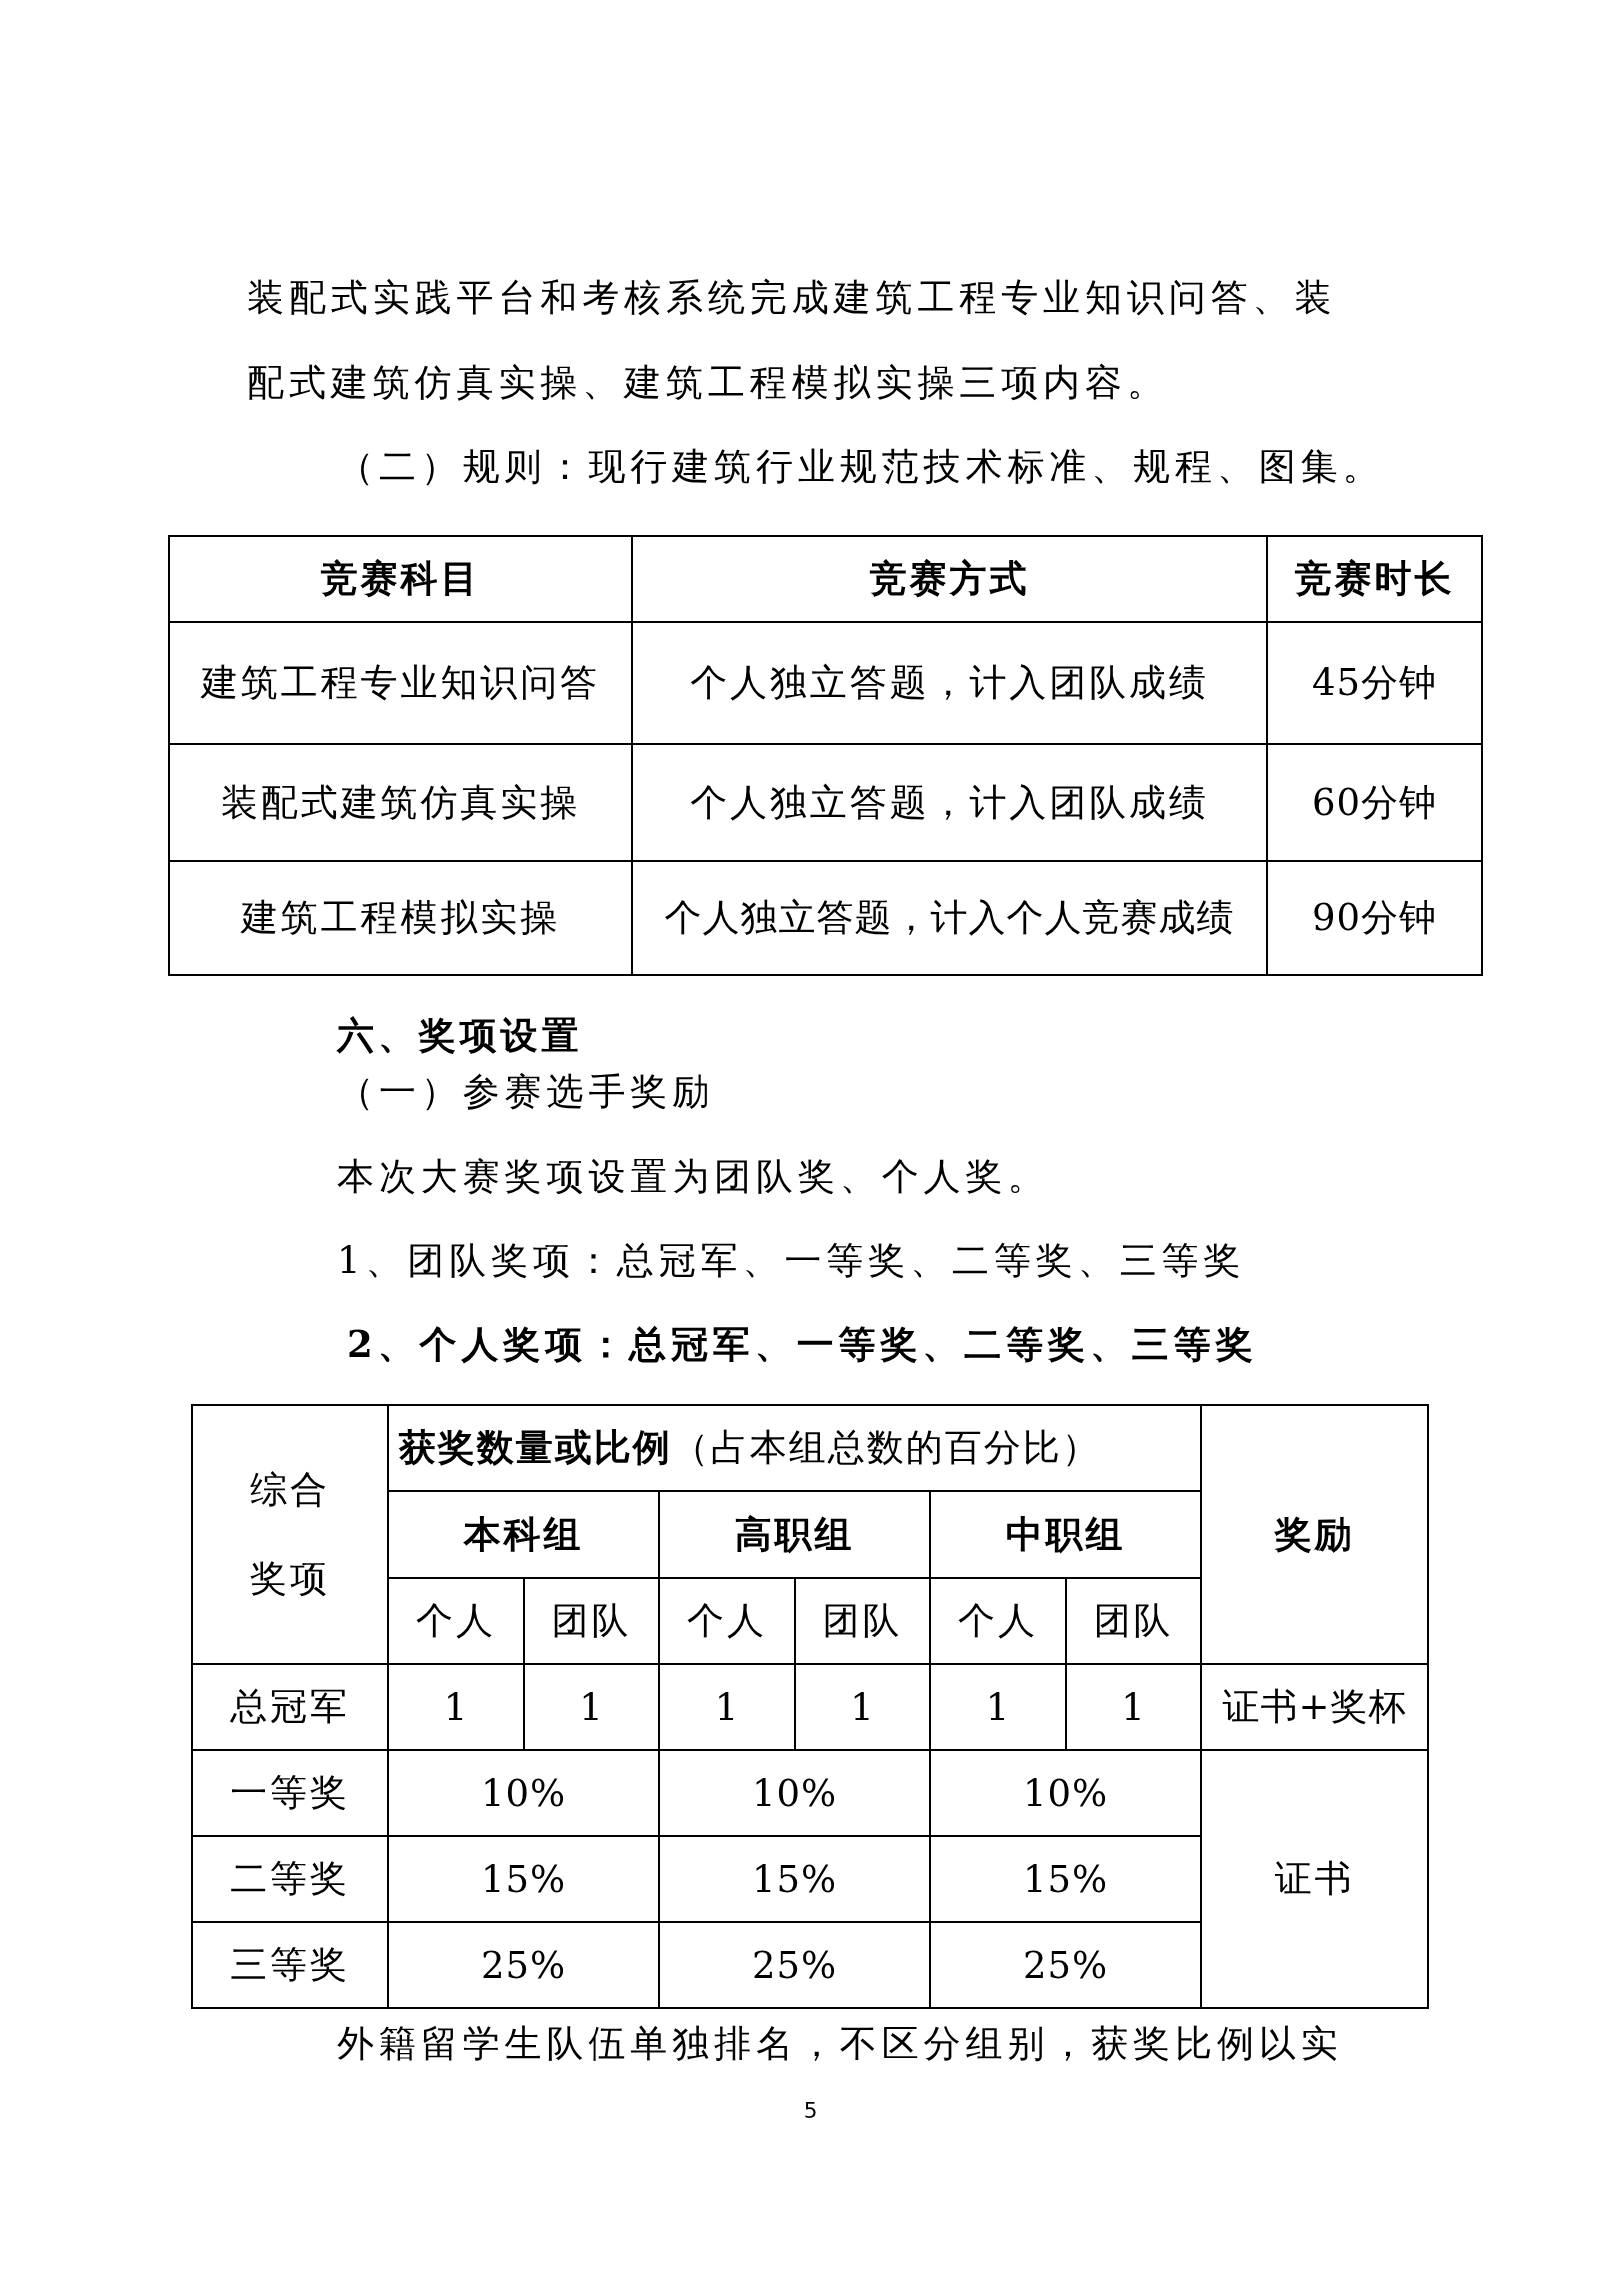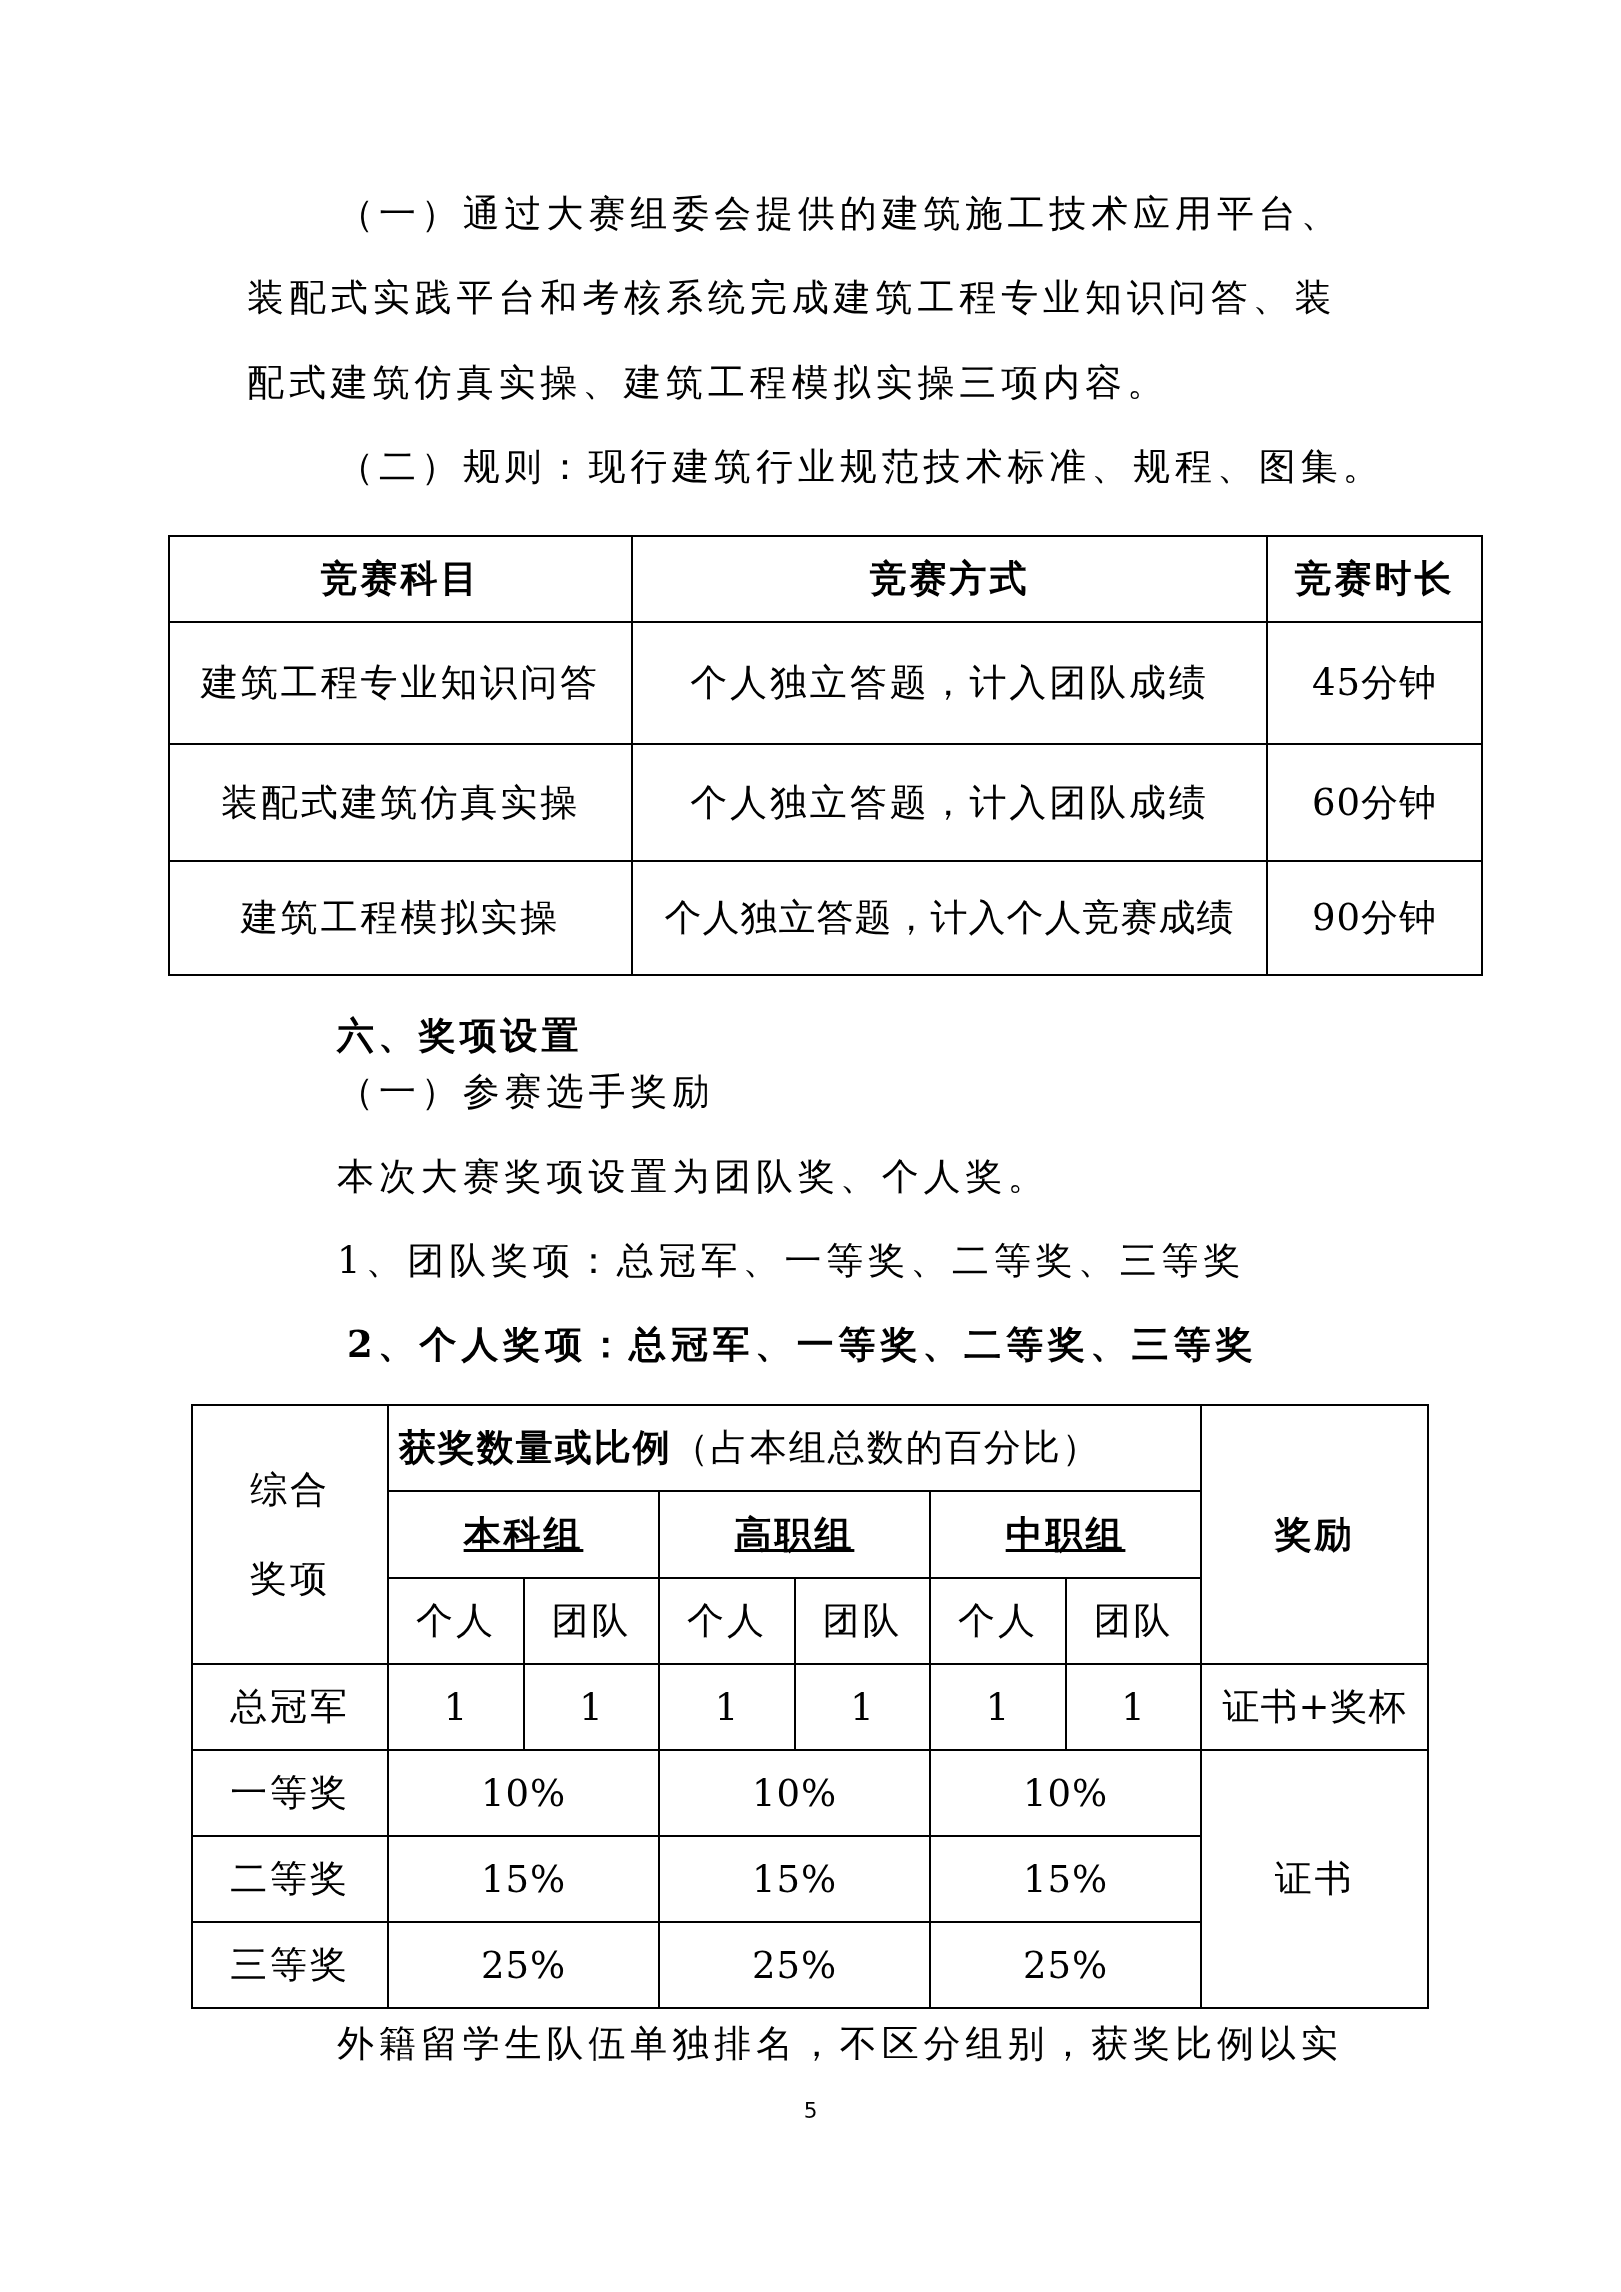--- a/index.html
+++ b/index.html
@@ -65,21 +65,20 @@
       text-align: center;
       font-family: "DejaVu Sans", "Liberation Sans", sans-serif;
       font-size: 21.6px;
     }
   </style>
 </head>
 <body>
 
 <div class="page">
 
-  <div class="para" style="left:337px; top:191px;">（一）通过大赛组委会提供的建筑施工技术应用平台、</div>
   <div class="para" style="left:247px; top:275px;">装配式实践平台和考核系统完成建筑工程专业知识问答、装</div>
   <div class="para" style="left:247px; top:360px;">配式建筑仿真实操、建筑工程模拟实操三项内容。</div>
   <div class="para" style="left:337px; top:444px;">（二）规则：现行建筑行业规范技术标准、规程、图集。</div>
 
   <table class="t1" style="left:168px; top:535px; width:1312px;">
     <colgroup>
       <col style="width:463px">
       <col style="width:635px">
       <col style="width:215px">
     </colgroup>
@@ -128,21 +127,21 @@
         <tr style="height:86px;">
       <td rowspan="3">
         <div>综合</div>
         <div style="margin-top:39px;">奖项</div>
       </td>
       <td colspan="6" style="text-align:left; padding-left:9.8px; letter-spacing:2px;">
         <span class="bold" style="font-weight:bold; font-family:'DejaVu Sans','Liberation Sans',sans-serif;">获奖数量或比例</span><span>（占本组总数的百分比）</span>
       </td>
       <td rowspan="3" class="bold">奖励</td>
     </tr>
-    <tr style="height:87px;text-decoration:underline;">
+    <tr style="height:87px;">
       <td colspan="2" class="bold">本科组</td>
       <td colspan="2" class="bold">高职组</td>
       <td colspan="2" class="bold">中职组</td>
     </tr>
     <tr style="height:86px;">
       <td>个人</td>
       <td>团队</td>
       <td>个人</td>
       <td>团队</td>
       <td>个人</td>

